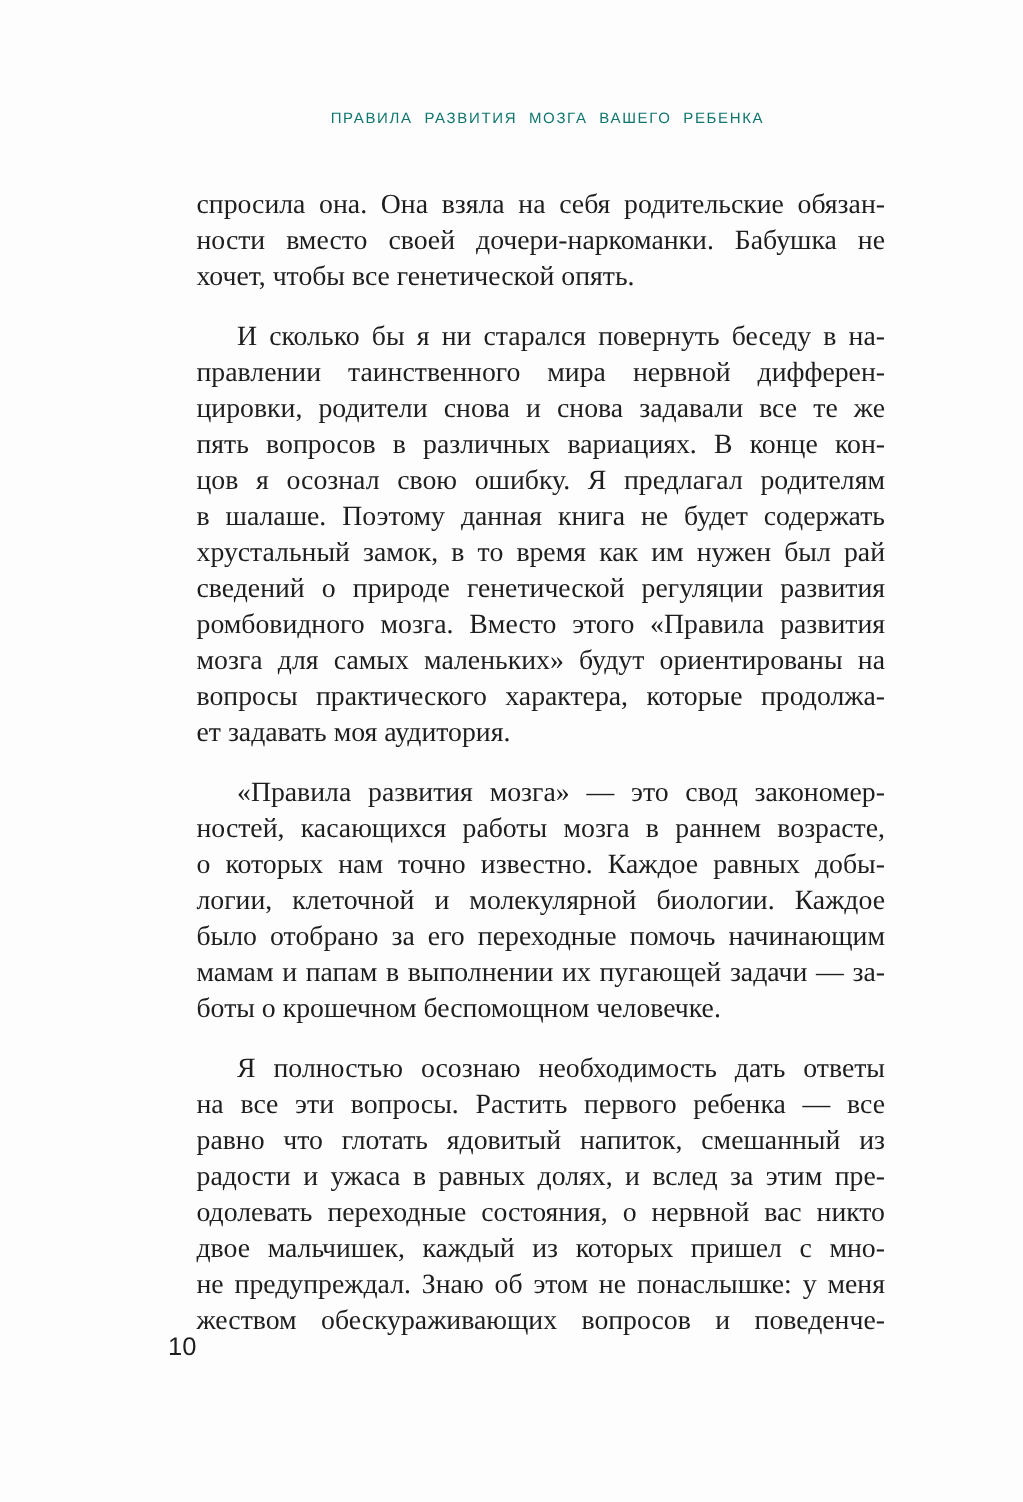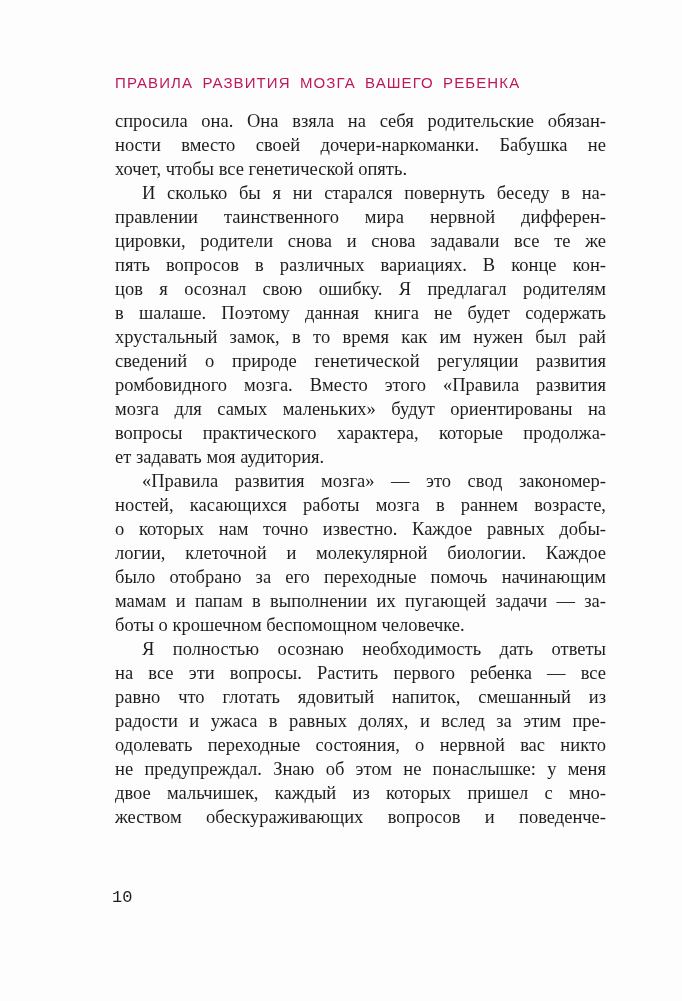--- a/index.html
+++ b/index.html
@@ -14,53 +14,54 @@
     background: #fdfdfd;
     overflow: hidden;
     font-family: "Liberation Serif", serif;
   }
   .running-header {
     position: absolute;
     left: 115px;
     top: 74px;
     width: 500px;
     font-family: "Liberation Sans", sans-serif;
-    font-size: 15px;
+    font-size: 10px;
     font-weight: 400;
     letter-spacing: 1.1px;
     word-spacing: 4px;
-    color: #be185d;
+    color: #0f766e;
     white-space: nowrap;
+    text-align: center;
   }
   .text-block {
     position: absolute;
     left: 115px;
     top: 109px;
     width: 491px;
     font-size: 18.5px;
     line-height: 24px;
     color: #1e1e1e;
   }
-  .paragraph { margin: 0; }
+  .paragraph { margin: 16px; }
   .line {
     text-align: justify;
     text-align-last: justify;
     white-space: normal;
   }
   .line.last {
     text-align-last: left;
   }
   .line.indent {
     text-indent: 27px;
   }
   .page-number {
     position: absolute;
     left: 112px;
     top: 888px;
-    font-family: Liberation Mono, monospace;
+    font-family: Liberation Sans, sans-serif;
     font-size: 17px;
     color: #1e1e1e;
     text-align: right;
   }
 </style>
 </head>
 <body>
 
 <div class="page">
   <div class="running-header">ПРАВИЛА РАЗВИТИЯ МОЗГА ВАШЕГО РЕБЕНКА</div>
@@ -93,20 +94,20 @@
         <div class="line">было отобрано за его переходные помочь начинающим</div>
         <div class="line">мамам и папам в выполнении их пугающей задачи — за-</div>
         <div class="line last">боты о крошечном беспомощном человечке.</div>
       </div>
       <div class="paragraph">
         <div class="line indent">Я полностью осознаю необходимость дать ответы</div>
         <div class="line">на все эти вопросы. Растить первого ребенка — все</div>
         <div class="line">равно что глотать ядовитый напиток, смешанный из</div>
         <div class="line">радости и ужаса в равных долях, и вслед за этим пре-</div>
         <div class="line">одолевать переходные состояния, о нервной вас никто</div>
+        <div class="line">двое мальчишек, каждый из которых пришел с мно-</div>
         <div class="line">не предупреждал. Знаю об этом не понаслышке: у меня</div>
-        <div class="line">двое мальчишек, каждый из которых пришел с мно-</div>
         <div class="line">жеством обескураживающих вопросов и поведенче-</div>
       </div>
     </div>
 
   <div class="page-number">10</div>
 </div>
 
 </body></html>

